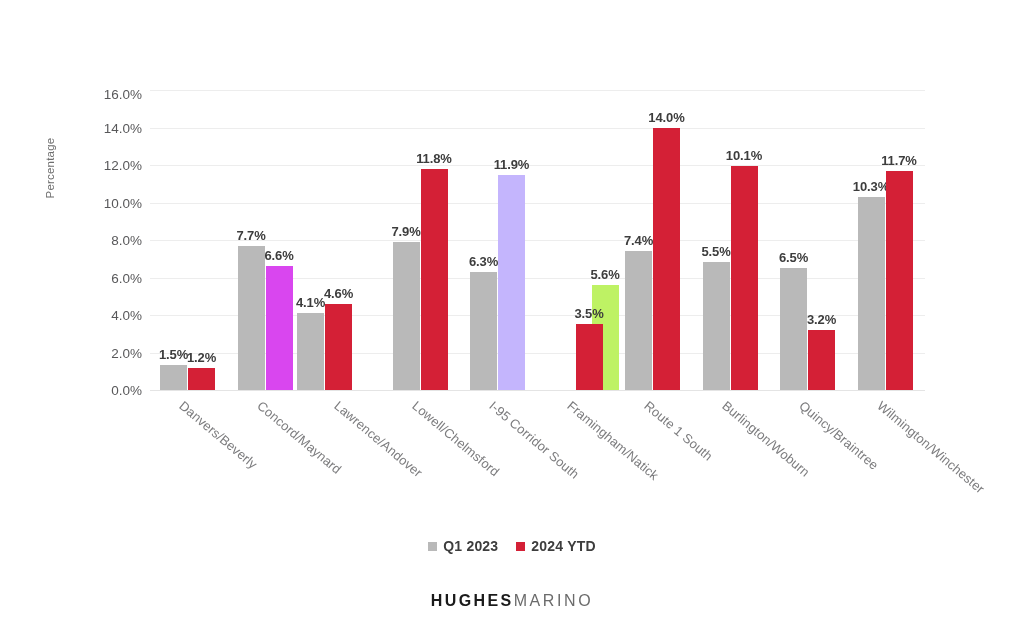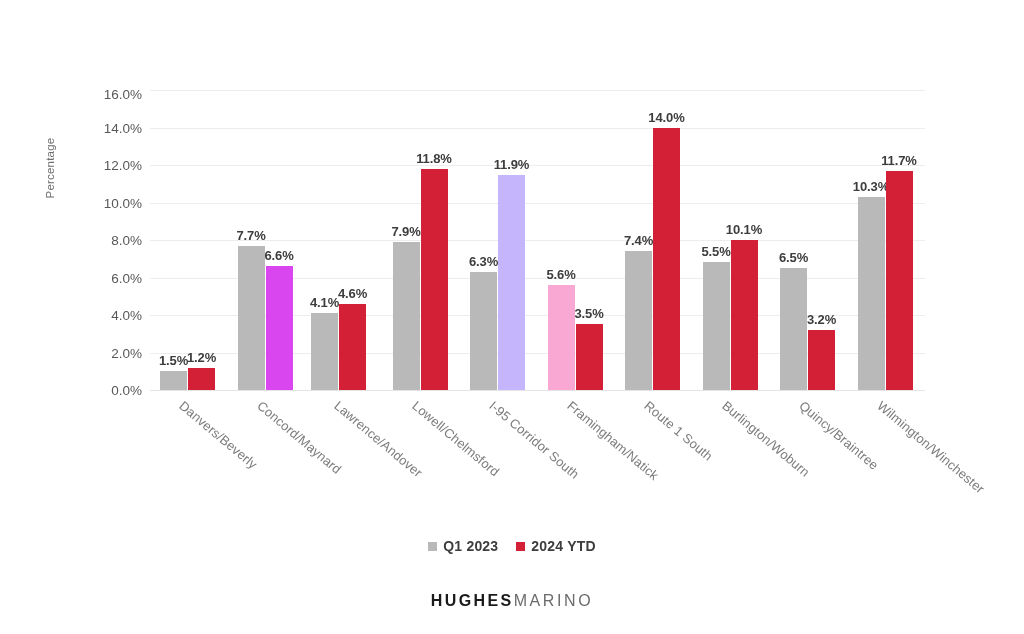--- a/index.html
+++ b/index.html
@@ -186,36 +186,36 @@
         <div class="gridline" style="top: 75px;"></div>
         <div class="gridline" style="top: 112.5px;"></div>
         <div class="gridline" style="top: 150px;"></div>
         <div class="gridline" style="top: 187.5px;"></div>
         <div class="gridline" style="top: 225px;"></div>
         <div class="gridline" style="top: 262.5px;"></div>
         <div class="gridline baseline" style="top: 300px;"></div>
       </div>
     <div id="bars-layer">
         <div class="bar-group" style="left: 10px; width: 55px;">
-          <div class="bar q1" style="height: 19px; background: rgb(185, 185, 185);">
+          <div class="bar q1" style="height: 25px; background: rgb(185, 185, 185);">
             <span class="bar-label">1.5%</span>
           </div>
           <div class="bar ytd" style="height: 22.5px; background: rgb(212, 32, 54);">
             <span class="bar-label">1.2%</span>
           </div>
         </div>
         <div class="bar-group" style="left: 87.5px; width: 55px;">
           <div class="bar q1" style="height: 144.375px; background: rgb(185, 185, 185);">
             <span class="bar-label">7.7%</span>
           </div>
           <div class="bar ytd" style="height: 123.75px; background: #d946ef;">
             <span class="bar-label">6.6%</span>
           </div>
         </div>
-        <div class="bar-group" style="left: 161px; width: 55px; text-decoration: underline;">
+        <div class="bar-group" style="left: 147px; width: 55px; text-decoration: underline;">
           <div class="bar q1" style="height: 76.875px; background: rgb(185, 185, 185);">
             <span class="bar-label">4.1%</span>
           </div>
           <div class="bar ytd" style="height: 86.25px; background: rgb(212, 32, 54);">
             <span class="bar-label">4.6%</span>
           </div>
         </div>
         <div class="bar-group" style="left: 242.5px; width: 55px;">
           <div class="bar q1" style="height: 148.125px; background: rgb(185, 185, 185);">
             <span class="bar-label">7.9%</span>
@@ -226,40 +226,40 @@
         </div>
         <div class="bar-group" style="left: 320px; width: 55px;">
           <div class="bar q1" style="height: 118.125px; background: rgb(185, 185, 185);">
             <span class="bar-label">6.3%</span>
           </div>
           <div class="bar ytd" style="height: 215px; background: #c4b5fd; margin-top: 31px;">
             <span class="bar-label">11.9%</span>
           </div>
         </div>
         <div class="bar-group" style="left: 397.5px; width: 55px;">
-          <div class="bar q1" style="height: 105px; background: #f9a8d4;">
+          <div class="bar q1" style="height: 105px; background: #bef264; margin-left: 44px;">
             <span class="bar-label">5.6%</span>
           </div>
           <div class="bar ytd" style="height: 65.625px; background: rgb(212, 32, 54);">
             <span class="bar-label">3.5%</span>
           </div>
         </div>
         <div class="bar-group" style="left: 475px; width: 55px;">
           <div class="bar q1" style="height: 138.75px; background: rgb(185, 185, 185);">
             <span class="bar-label">7.4%</span>
           </div>
           <div class="bar ytd" style="height: 262.5px; background: rgb(212, 32, 54);">
             <span class="bar-label">14.0%</span>
           </div>
         </div>
         <div class="bar-group" style="left: 552.5px; width: 55px;">
           <div class="bar q1" style="height: 128px; background: rgb(185, 185, 185);">
             <span class="bar-label">5.5%</span>
           </div>
-          <div class="bar ytd" style="height: 150px; background: rgb(212, 32, 54); text-decoration: underline;">
+          <div class="bar ytd" style="height: 224px; background: rgb(212, 32, 54); text-decoration: underline;">
             <span class="bar-label">10.1%</span>
           </div>
         </div>
         <div class="bar-group" style="left: 630px; width: 55px;">
           <div class="bar q1" style="height: 121.875px; background: rgb(185, 185, 185);">
             <span class="bar-label">6.5%</span>
           </div>
           <div class="bar ytd" style="height: 60px; background: rgb(212, 32, 54);">
             <span class="bar-label">3.2%</span>
           </div>

